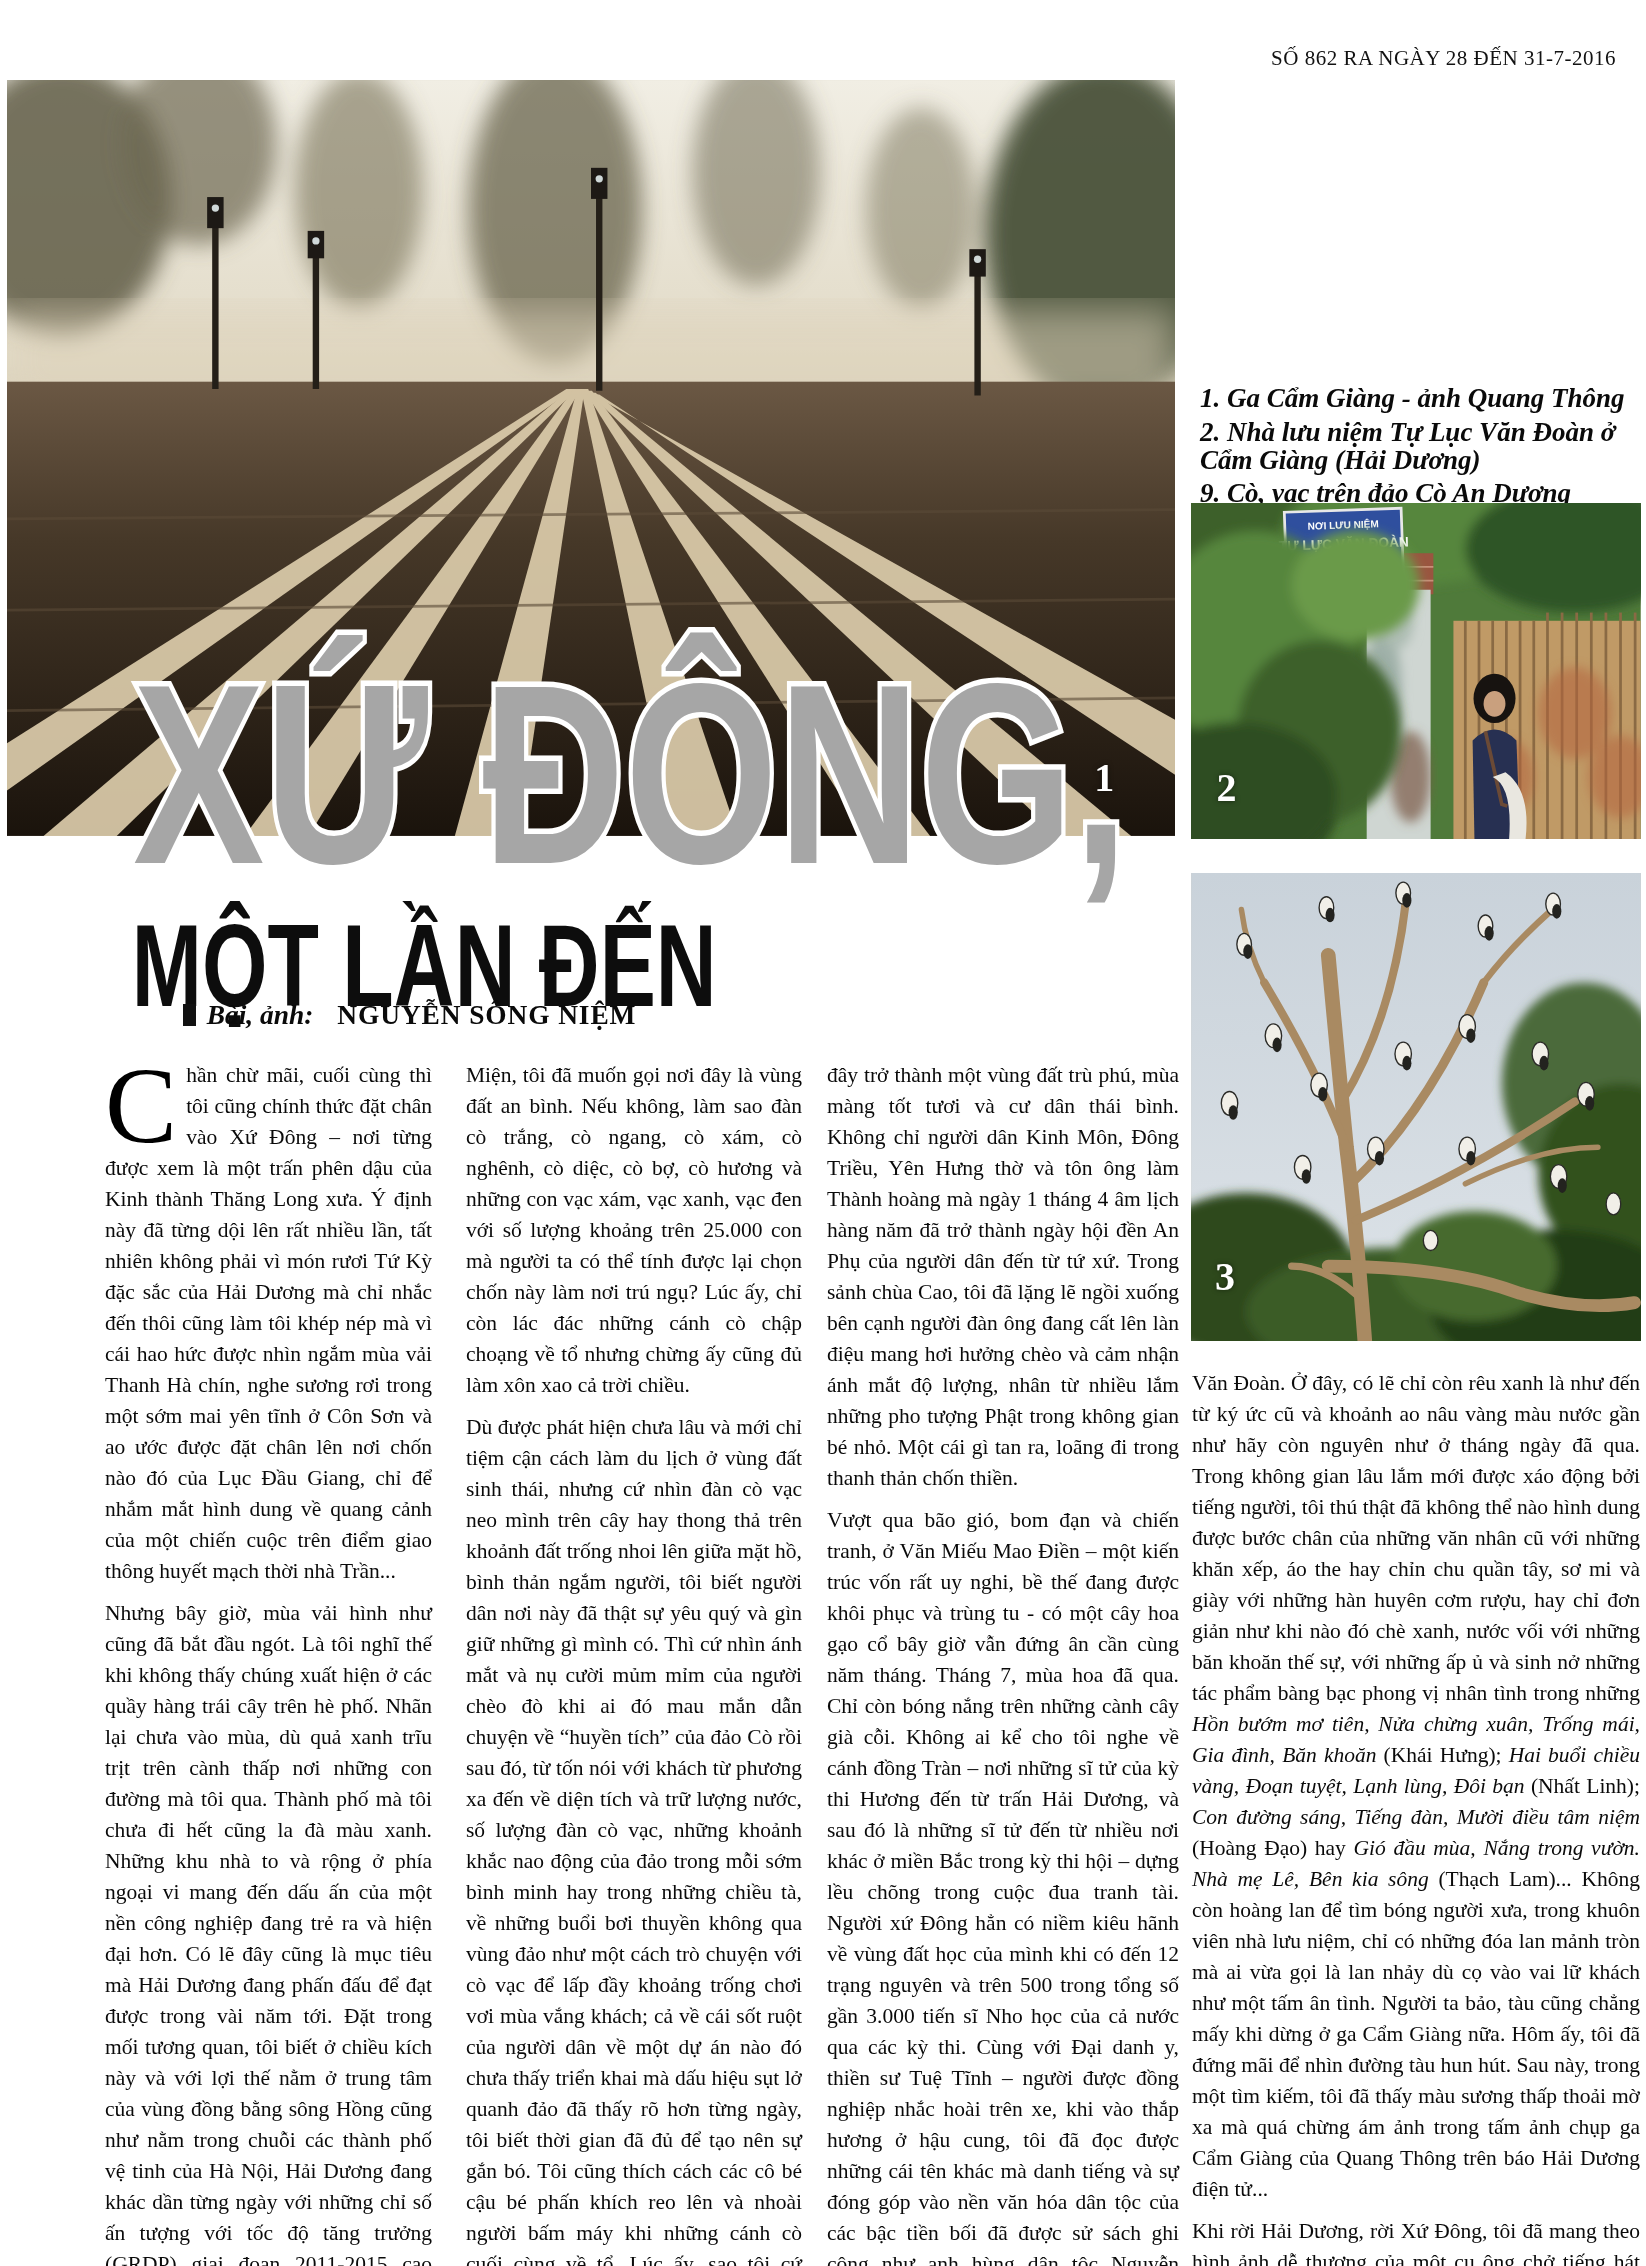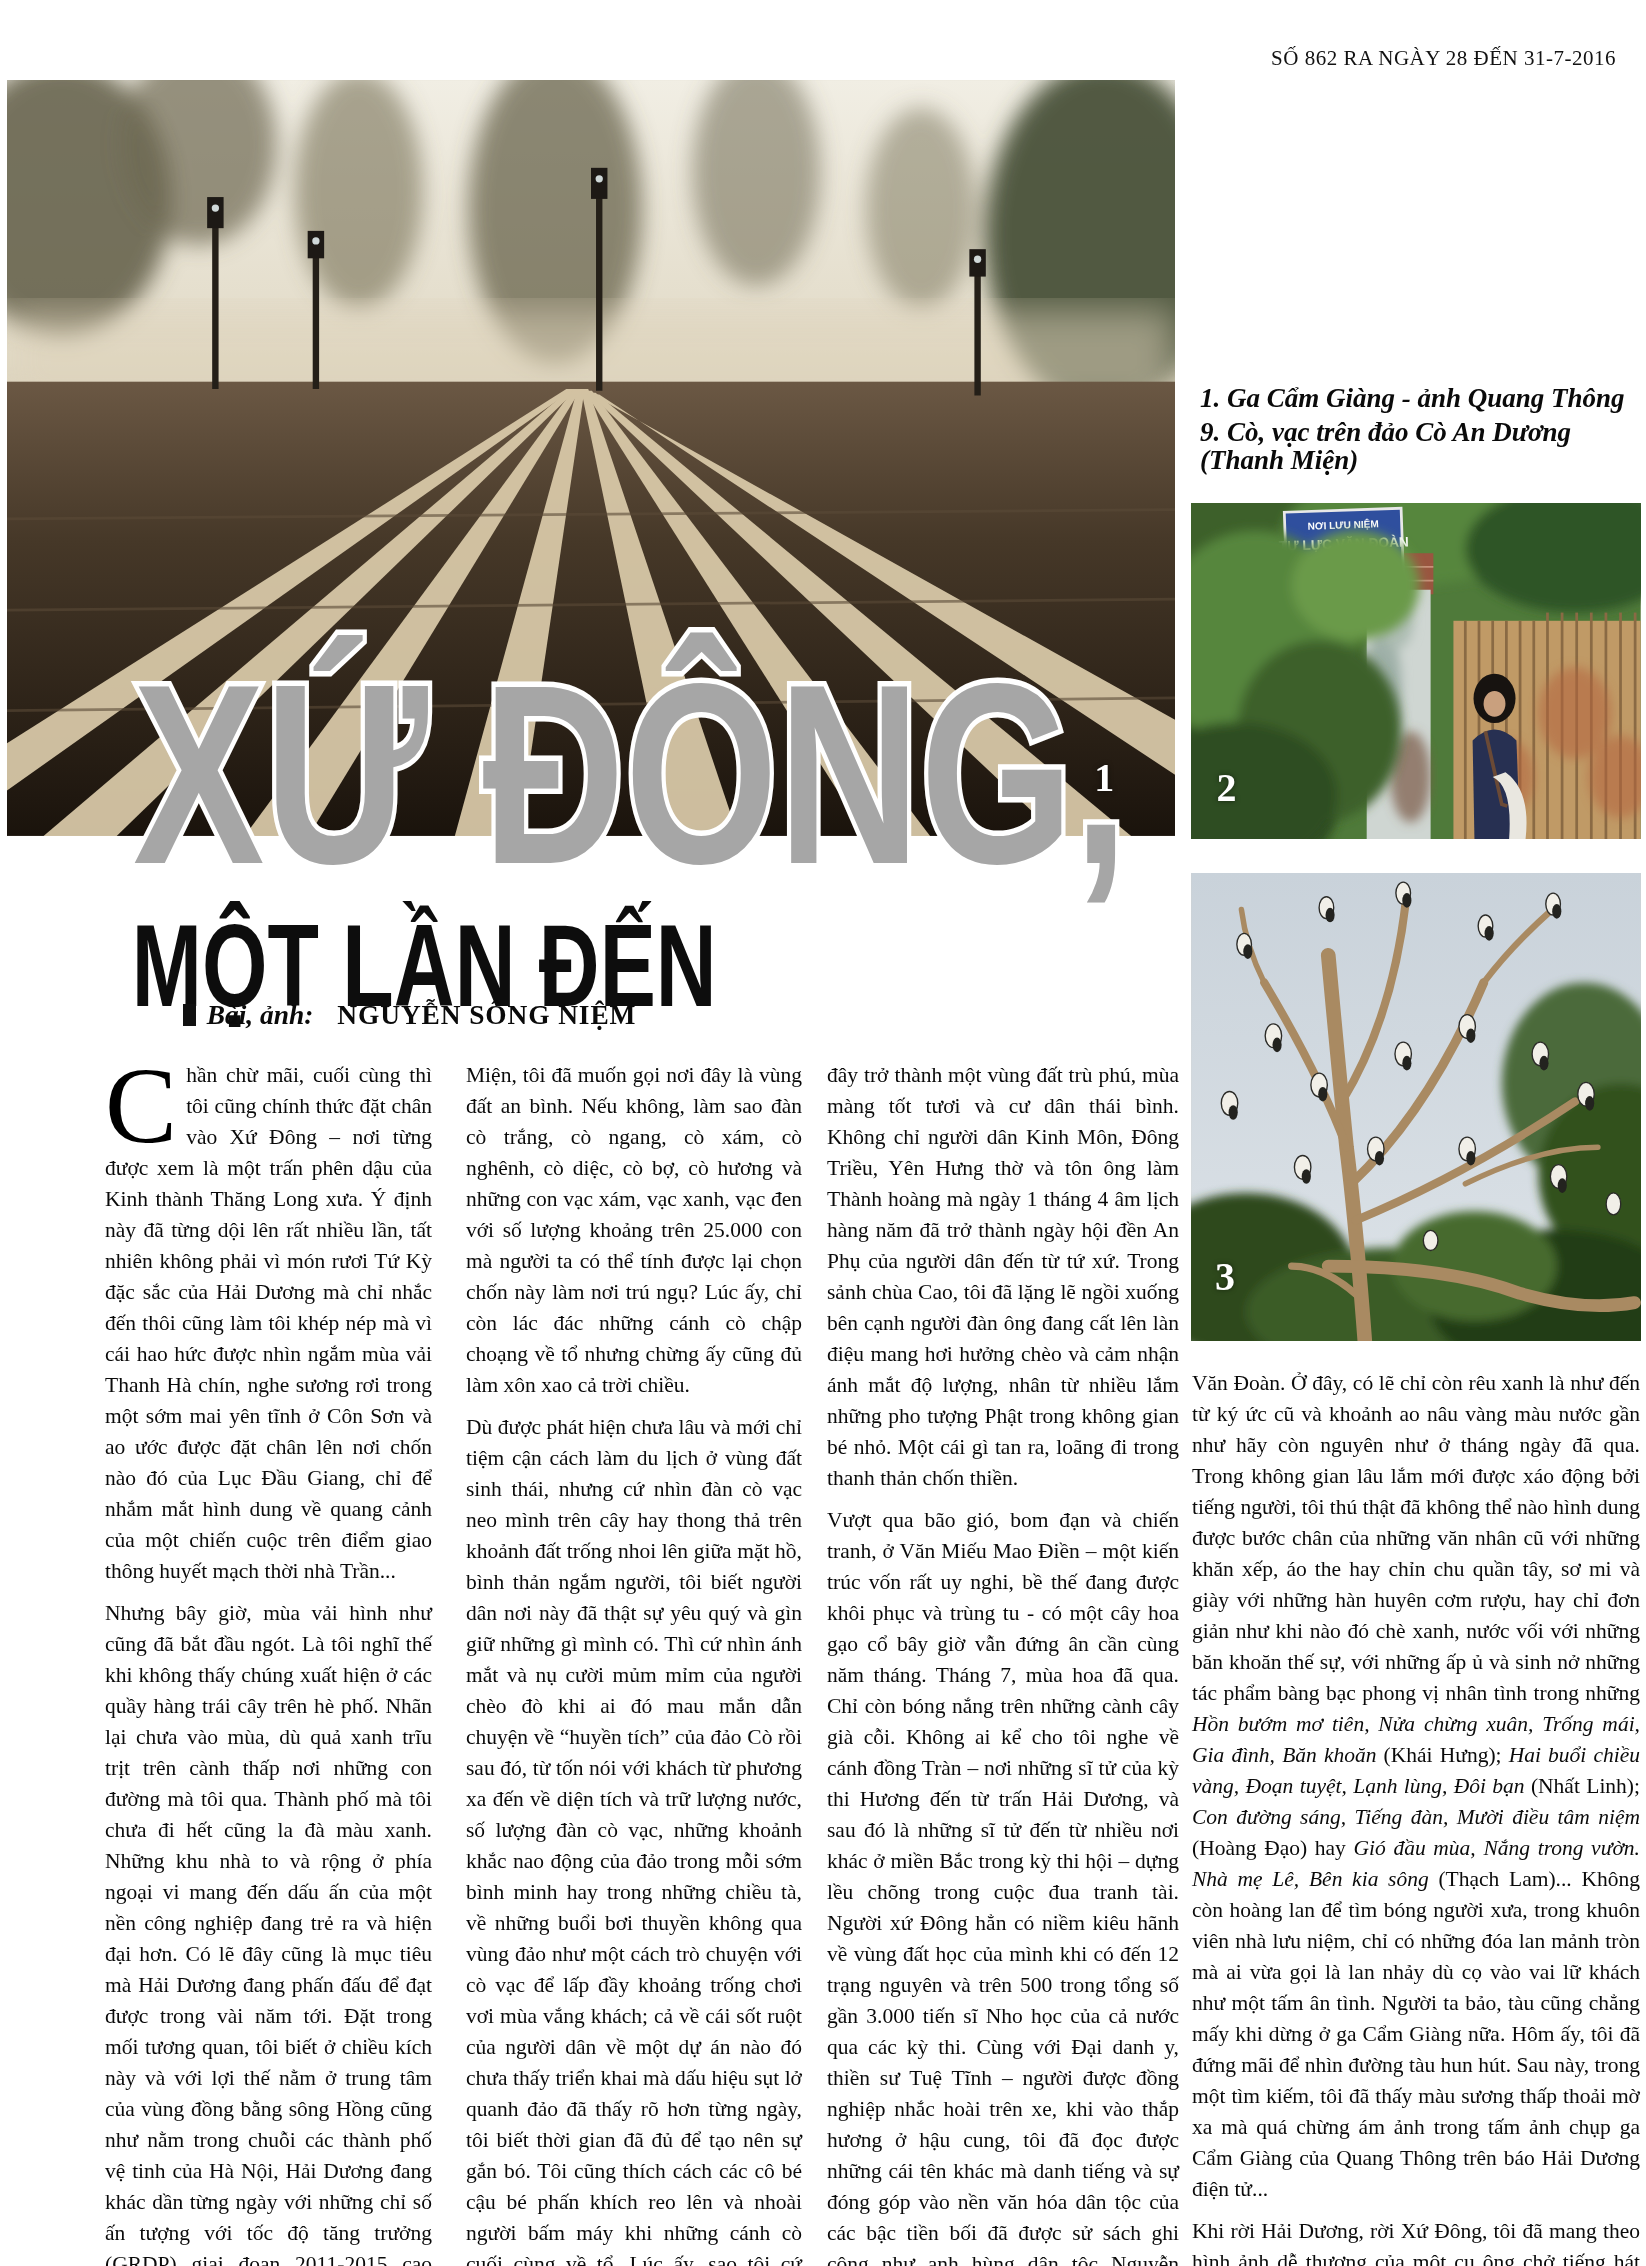--- a/index.html
+++ b/index.html
@@ -123,20 +123,21 @@
 <svg class="abs title-svg" style="left:130px;top:873px;" width="658" height="183" viewBox="0 0 720 200">
   <text x="2" y="145" font-size="128" textLength="640" lengthAdjust="spacingAndGlyphs" fill="#0d0d0d">MỘT LẦN ĐẾN</text>
 </svg>
 
 <div class="abs byline">
   <span class="sq"></span><span class="pre">Bài, ảnh:</span><span class="author">NGUYỄN SÔNG NIỆM</span>
 </div>
 
 <div class="abs captions">
   <div class="cap">1. Ga Cẩm Giàng - ảnh Quang Thông</div>
+  <div class="cap">2. Nhà lưu niệm Tự Lục Văn Đoàn ở Cẩm Giàng (Hải Dương)</div>
   <div class="cap">9. Cò, vạc trên đảo Cò An Dương (Thanh Miện)</div>
 </div>
 
 <div class="abs photo" style="left:1191px;top:503px;width:450px;height:336px;">
   <svg width="450" height="336" viewBox="0 0 492 368">
     <defs>
         <filter id="b6">
           <feGaussianBlur stdDeviation="6"></feGaussianBlur>
         </filter>
       </defs>

